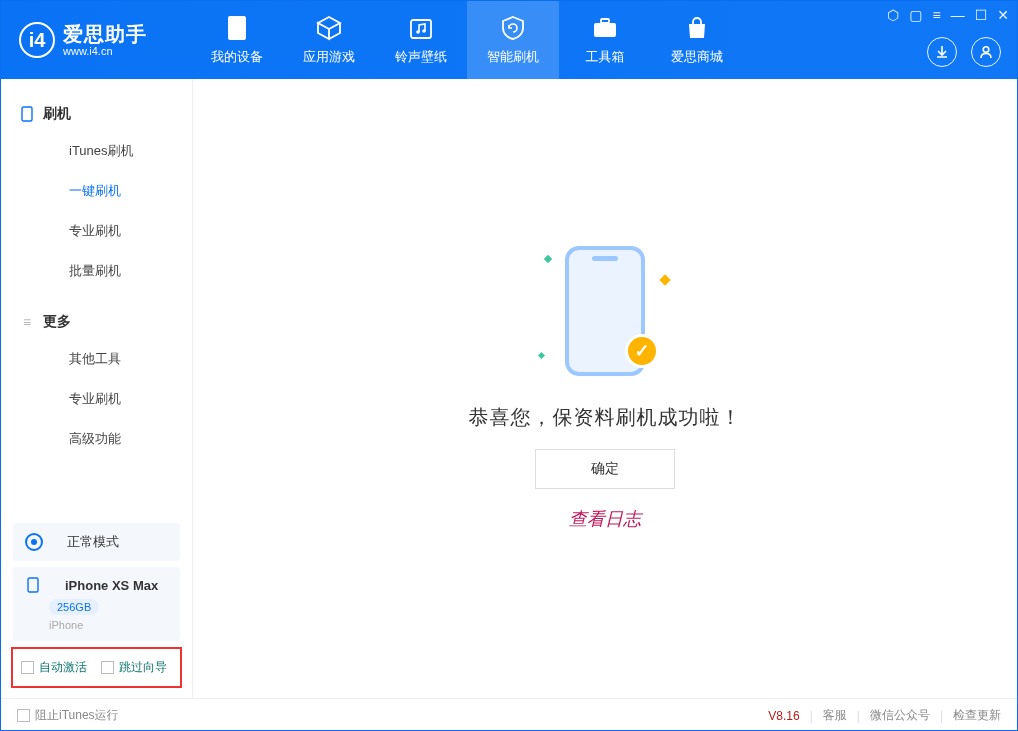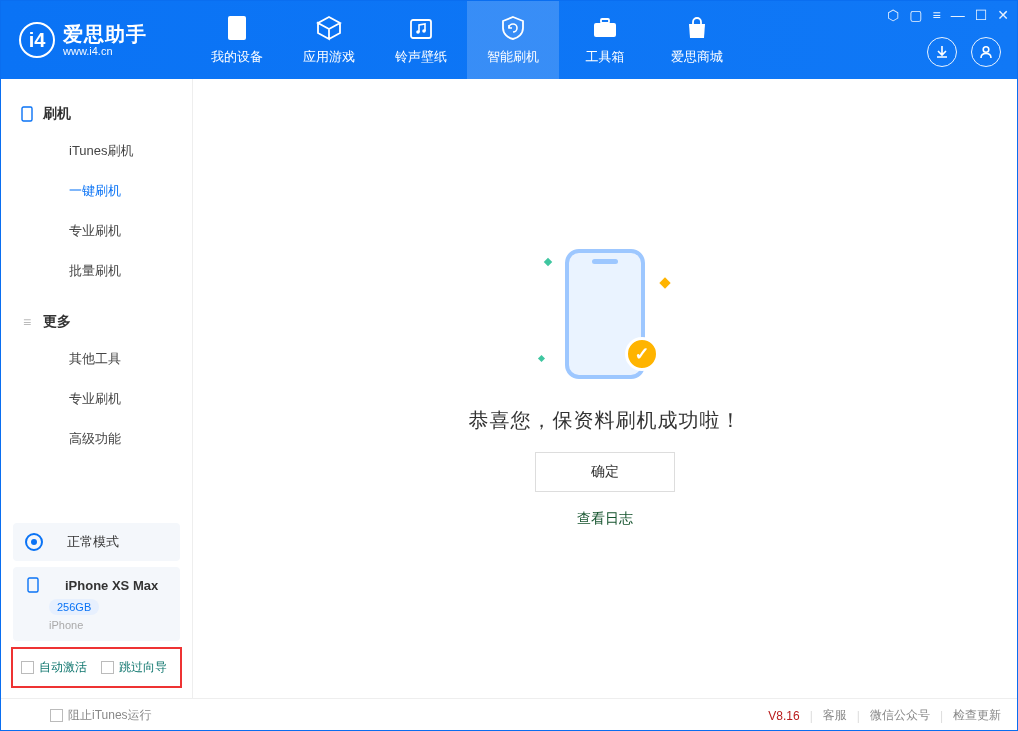--- a/index.html
+++ b/index.html
@@ -51,25 +51,25 @@
 .phone-ill{ position:relative; width:120px; height:140px; }
 .phone{ width:80px; height:130px; border:4px solid #9dc7ff; border-radius:14px; background:#eaf3ff; margin:0 auto; position:relative;}
 .phone::before{content:"";position:absolute;top:6px;left:50%;transform:translateX(-50%);width:26px;height:5px;background:#9dc7ff;border-radius:3px;}
 .check-badge{position:absolute;right:6px;bottom:18px;width:34px;height:34px;background:#ffb400;border-radius:50%;border:3px solid #fff;display:flex;align-items:center;justify-content:center;color:#fff;font-size:18px;font-weight:bold;}
 .spark{position:absolute;width:6px;height:6px;transform:rotate(45deg);}
 .s1{background:#3fc6a0;top:10px;left:0;}
 .s2{background:#ffb400;top:30px;right:-4px;width:8px;height:8px;}
 .s3{background:#3fc6a0;bottom:28px;left:-6px;width:5px;height:5px;}
 .msg{ font-size:20px; color:#333; letter-spacing:1px;}
 .ok-btn{ width:140px; height:40px; border:1px solid #ddd; background:#fff; font-size:14px; color:#333; cursor:pointer;}
-.log-link{ font-size:14px; color:#14532d; cursor:pointer;}
+.log-link{ font-size:18px; color:#be185d; cursor:pointer;font-style:italic;}
 
 
 .footer{ height:34px; border-top:1px solid #eee; display:flex; align-items:center; padding:0 16px; font-size:12px; color:#888;}
-.footer .left{ display:flex; align-items:flex-end; gap:6px;margin-left:33px;}
+.footer .left{ display:flex; align-items:flex-end; gap:6px;}
 .footer .right{ margin-left:auto; display:flex; align-items:center; gap:10px;}
 .ver{color:#b91c1c;}
 .sep{color:#ddd;}
 .flk{cursor:pointer;}
 </style>
 </head>
 <body>
 
 <div class="header">
   <div class="logo-wrap">

